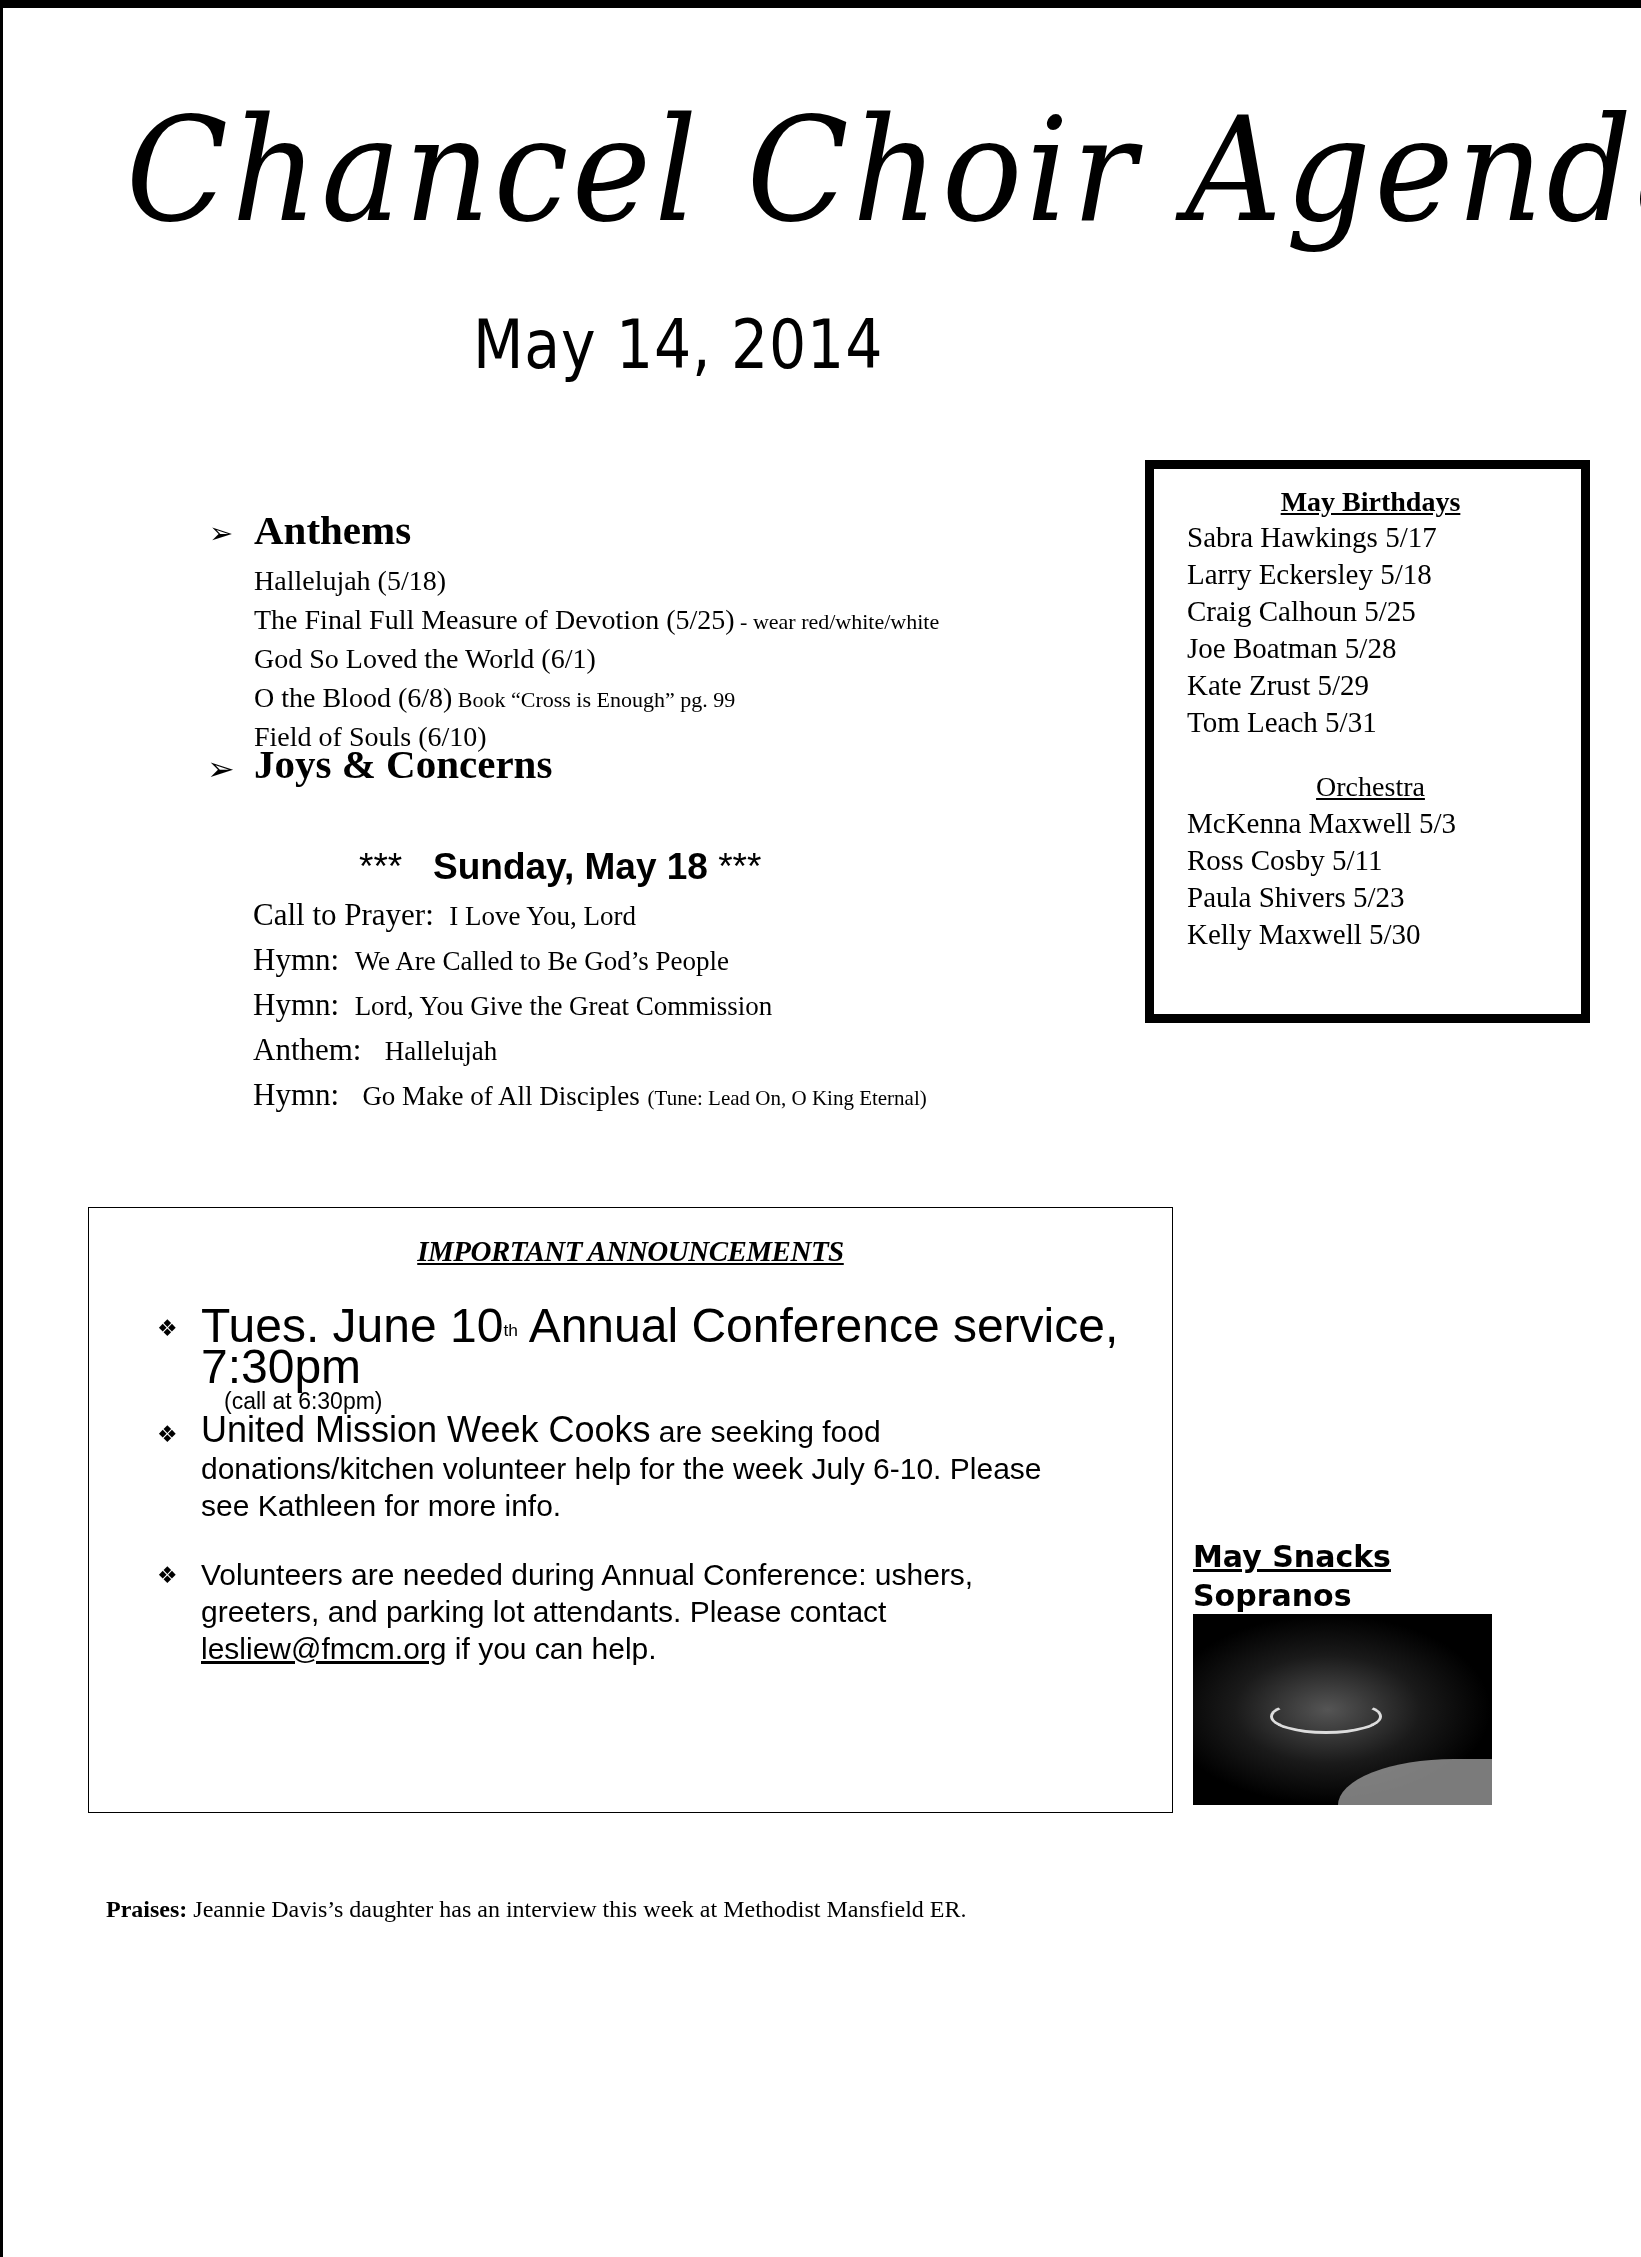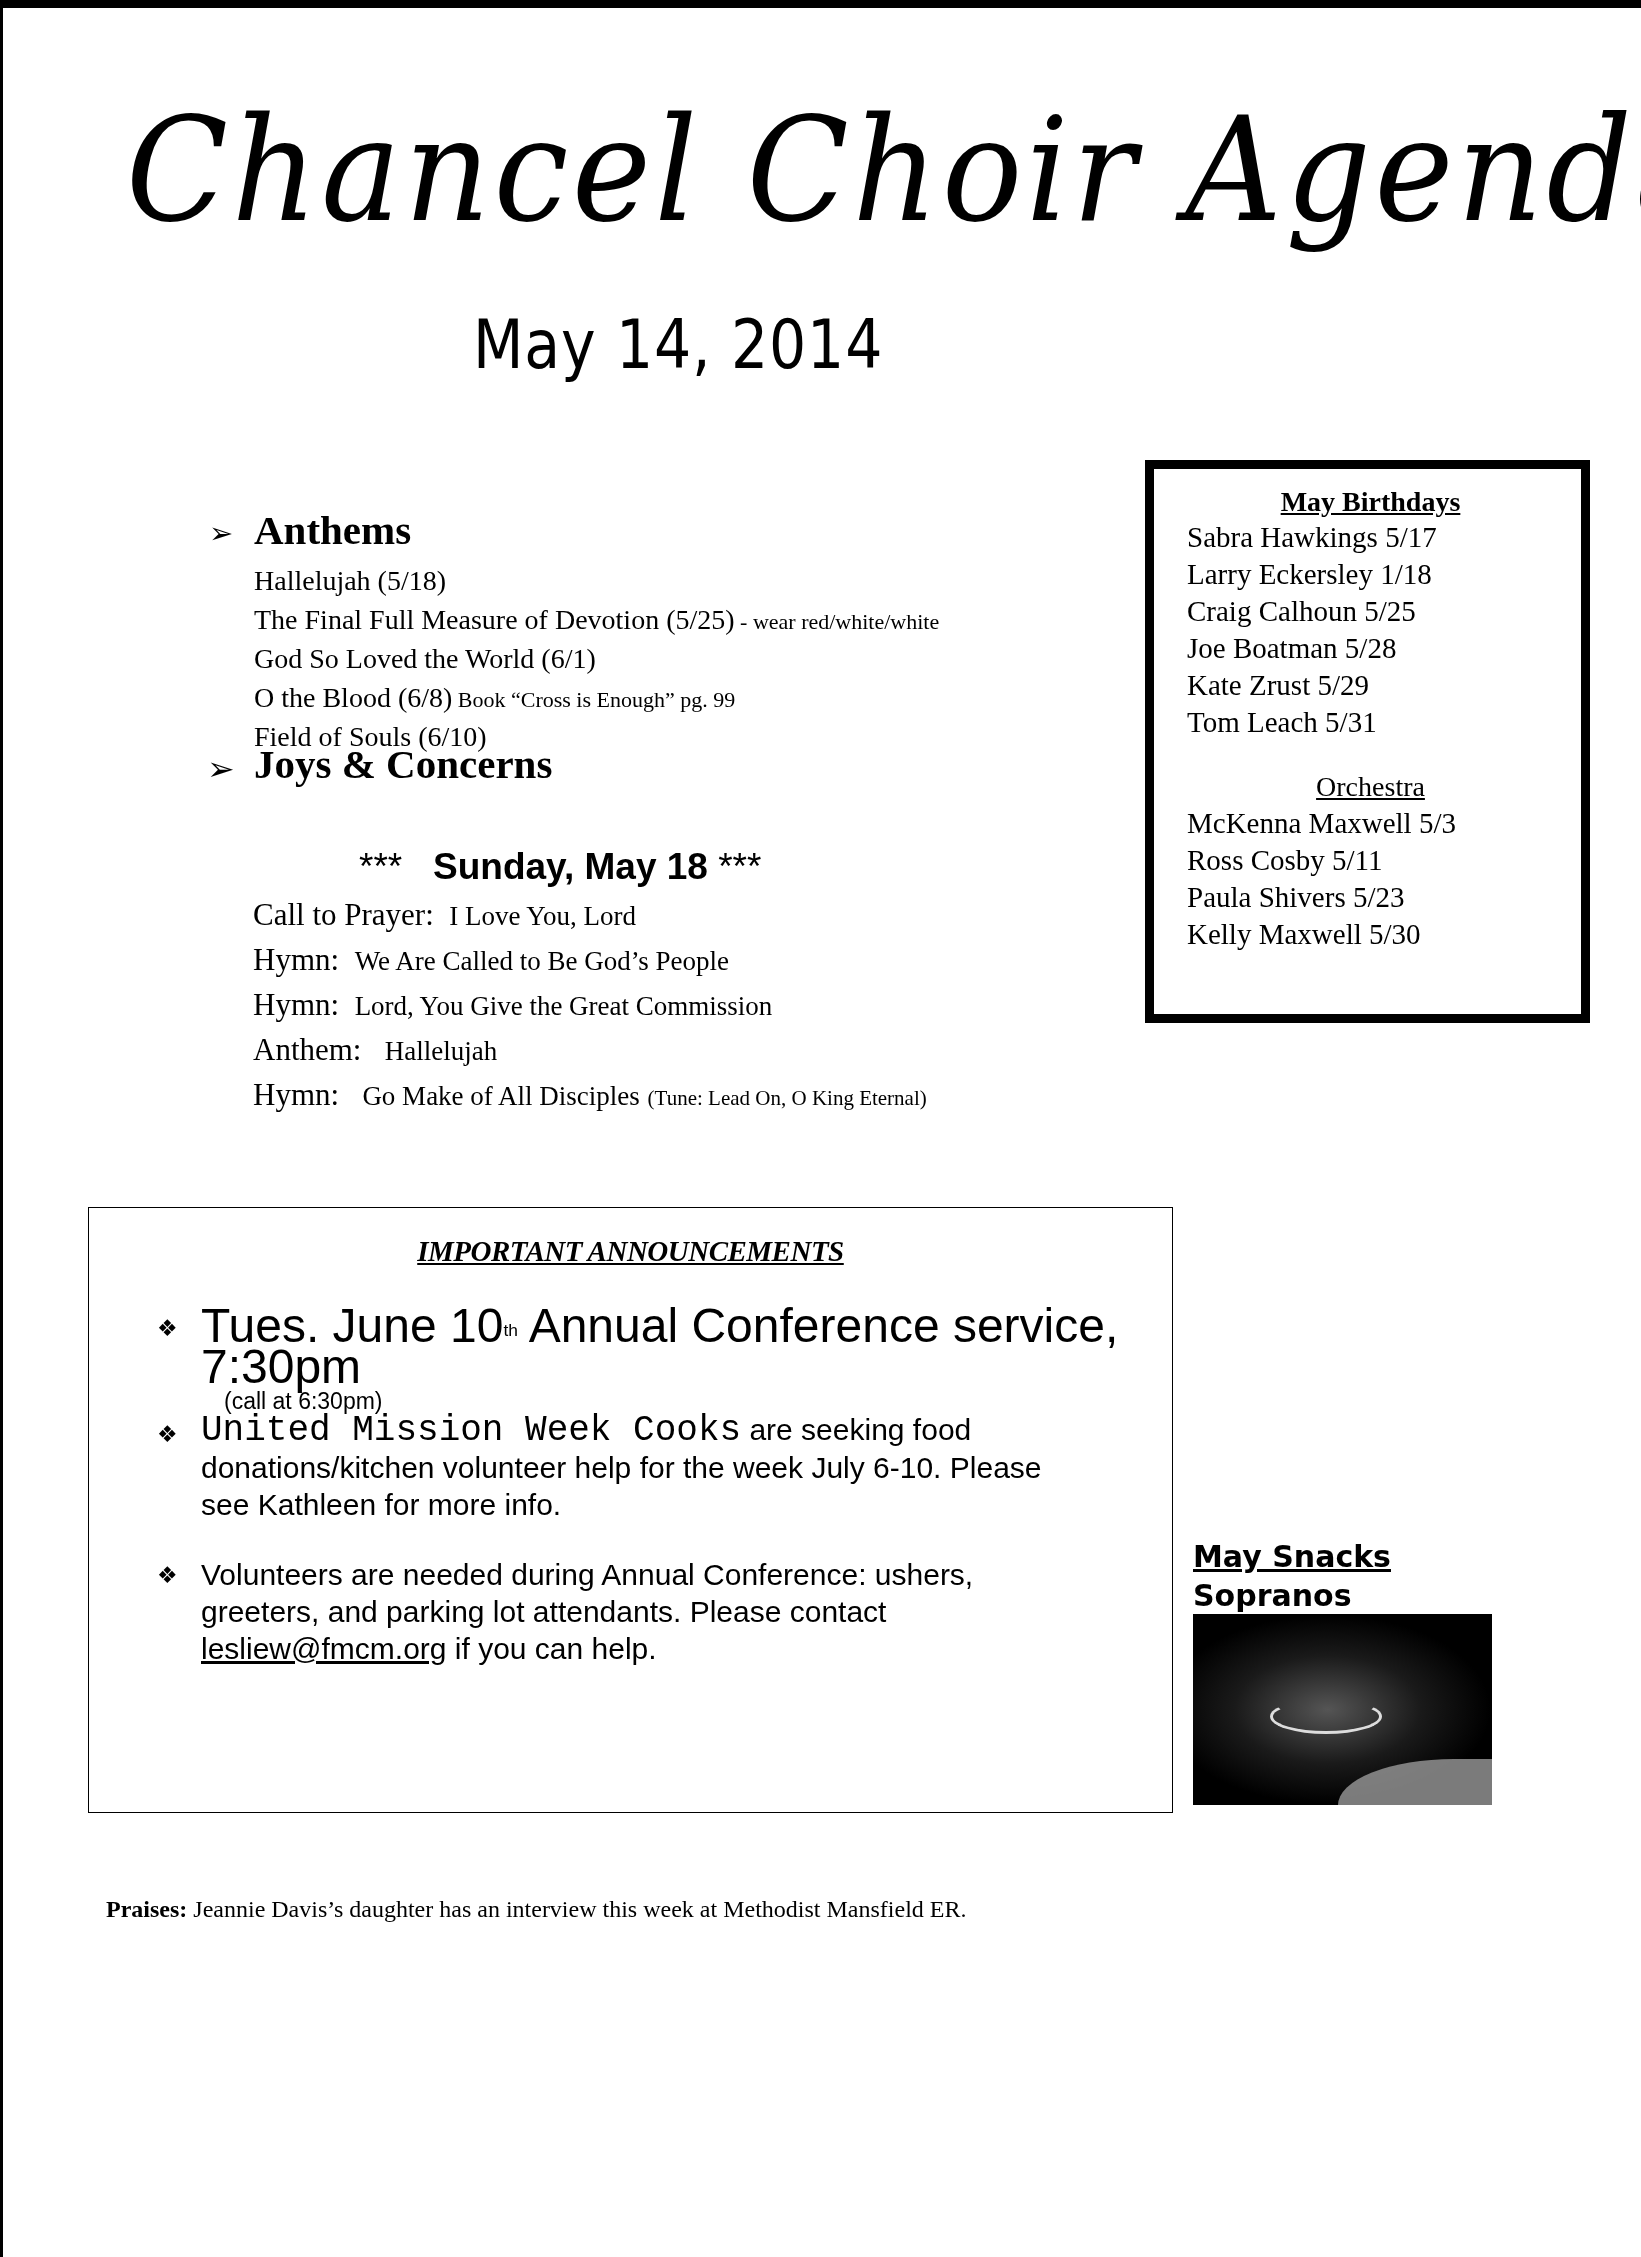--- a/index.html
+++ b/index.html
@@ -94,21 +94,21 @@
   <div><span>Hymn:</span>&nbsp;&nbsp;<span class="item">We Are Called to Be God’s People</span></div>
   <div><span>Hymn:</span>&nbsp;&nbsp;<span class="item">Lord, You Give the Great Commission</span></div>
   <div><span>Anthem:</span>&nbsp;&nbsp;&nbsp;<span class="item">Hallelujah</span></div>
   <div><span>Hymn:</span>&nbsp;&nbsp;&nbsp;<span class="item">Go Make of All Disciples</span> <span class="tune">(Tune: Lead On, O King Eternal)</span></div>
 </div>
 
 <div class="abs bday-box">
   <div class="bday-inner serif">
     <div class="hdr">May Birthdays</div>
     <div>Sabra Hawkings  5/17</div>
-    <div>Larry Eckersley  1/18</div>
+    <div>Larry Eckersley  5/18</div>
     <div>Craig Calhoun  5/25</div>
     <div>Joe Boatman  5/28</div>
     <div>Kate Zrust  5/29</div>
     <div>Tom Leach  5/31</div>
     <div class="hdr2">Orchestra</div>
     <div>McKenna Maxwell  5/3</div>
     <div>Ross Cosby  5/11</div>
     <div>Paula Shivers  5/23</div>
     <div>Kelly Maxwell  5/30</div>
   </div>
@@ -121,21 +121,21 @@
     <span class="ann-bullet" style="top:9.7px;">❖</span>
     <div class="ann-text">
       <span class="ann-big">Tues. June 10</span><sup style="font-size:17.4px;">th</sup><span class="ann-big">  Annual Conference service, 7:30pm</span>
       <span class="ann-small">(call at 6:30pm)</span>
     </div>
   </div>
 
   <div class="ann-item" style="top:203px;">
     <span class="ann-bullet" style="top:9.7px;">❖</span>
     <div class="ann-text ann-mid" style="width:869px;">
-      <span style="font-size:36px;font-family:Liberation Mono, monospace;">United Mission Week Cooks</span><span> are seeking food donations/kitchen volunteer help for the week July 6-10. Please see Kathleen for more info.</span>
+      <span style="font-size:36px;">United Mission Week Cooks</span><span> are seeking food donations/kitchen volunteer help for the week July 6-10. Please see Kathleen for more info.</span>
     </div>
   </div>
 
   <div class="ann-item" style="top:348px;">
     <span class="ann-bullet" style="top:5.8px;">❖</span>
     <div class="ann-text ann-mid" style="width:869px;">
       <span>Volunteers are needed during Annual Conference:  ushers, greeters, and parking lot attendants.  Please contact </span><span class="email">lesliew@fmcm.org</span><span> if you can help.</span>
     </div>
   </div>
 </div>

